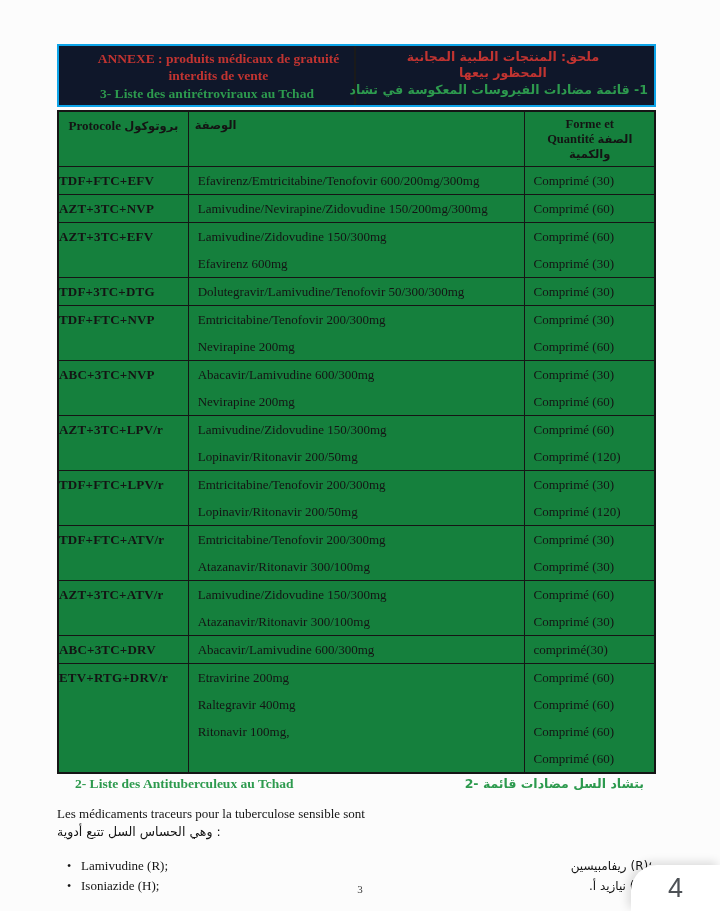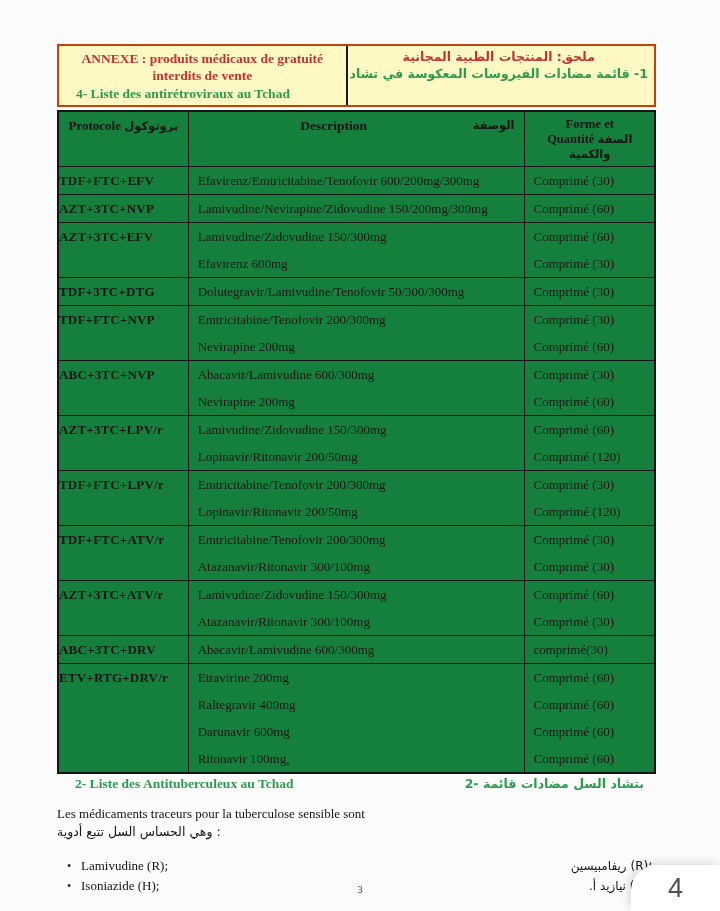--- a/index.html
+++ b/index.html
@@ -1,21 +1,21 @@
 <!DOCTYPE html>
 <html><head>
 <meta charset="utf-8">
 <style>
   html,body{margin:0;padding:0;background:#f1f1f1;}
   .page{position:relative;width:720px;height:911px;background:#fcfcfc;overflow:hidden;
         font-family:"Liberation Serif","DejaVu Serif","DejaVu Sans",serif;color:#141414;}
   .content{position:absolute;left:57px;top:44px;width:599px;}
 
   
-  .annexe{display:flex;border:2px solid #c2410c;background:#fef9c3;}
+  .annexe{display:flex;border:2px solid #0ea5e9;background:#0f172a;padding-left:24px;}
   .annexe-fr{width:49.2%;border-right:2px solid #1a1a1a;padding:4px 4px 2px 4px;text-align:center;}
   .annexe-ar{width:50.8%;padding:3px 6px 0 2px;text-align:center;}
   .red{color:#c13431;font-weight:bold;}
   .green{color:#2d9a4e;font-weight:bold;}
   .annexe-fr .hline{font-size:13.5px;line-height:17px;}
   .annexe-fr .fr-list{text-align:left;padding-left:13px;font-size:13.5px;line-height:19px;}
   .annexe-ar .hline{font-size:12.5px;line-height:16px;}
   .annexe-ar .ar-list{text-align:right;font-size:12.5px;line-height:18px;white-space:nowrap;}
 
   
@@ -60,36 +60,36 @@
 </head>
 <body>
 
 <div class="page">
   <div class="content">
 
     <div class="annexe">
       <div class="annexe-fr">
         <div class="red hline">ANNEXE : produits médicaux de gratuité</div>
         <div class="red hline">interdits de vente</div>
-        <div class="green fr-list">4- Liste des antirétroviraux au Tchad</div>
+        <div class="green fr-list">3- Liste des antirétroviraux au Tchad</div>
       </div>
       <div class="annexe-ar">
         <div class="red hline ar" dir="rtl">ملحق: المنتجات الطبية المجانية</div>
+        <div class="red hline ar" dir="rtl">المحظور بيعها</div>
         <div class="green ar-list ar" dir="rtl">1- قائمة مضادات الفيروسات المعكوسة في تشاد</div>
       </div>
     </div>
 
     <div class="tbl">
       <div class="thead">
         <div class="tcol1">
           <span>Protocole</span>
           <span class="ar">بروتوكول</span>
         </div>
         <div class="tcol2">
-          <span class="fr">Description</span>
           <span class="ar">الوصفة</span>
         </div>
         <div class="tcol3">
           <div>Forme et</div>
           <div>
             <span>Quantité</span>
             <span class="ar">الصفة</span>
           </div>
           <div class="ar">والكمية</div>
         </div>
@@ -230,21 +230,20 @@
               <div class="tline">comprimé(30)</div>
             </div>
           </div>
           <div class="trow">
             <div class="tcol1">
               <div class="tline">ETV+RTG+DRV/r</div>
             </div>
             <div class="tcol2">
               <div class="tline">Etravirine 200mg</div>
               <div class="tline">Raltegravir 400mg</div>
-              <div class="tline">Darunavir 600mg</div>
               <div class="tline">Ritonavir 100mg,</div>
             </div>
             <div class="tcol3">
               <div class="tline">Comprimé (60)</div>
               <div class="tline">Comprimé (60)</div>
               <div class="tline">Comprimé (60)</div>
               <div class="tline">Comprimé (60)</div>
             </div>
           </div>
         </div>

